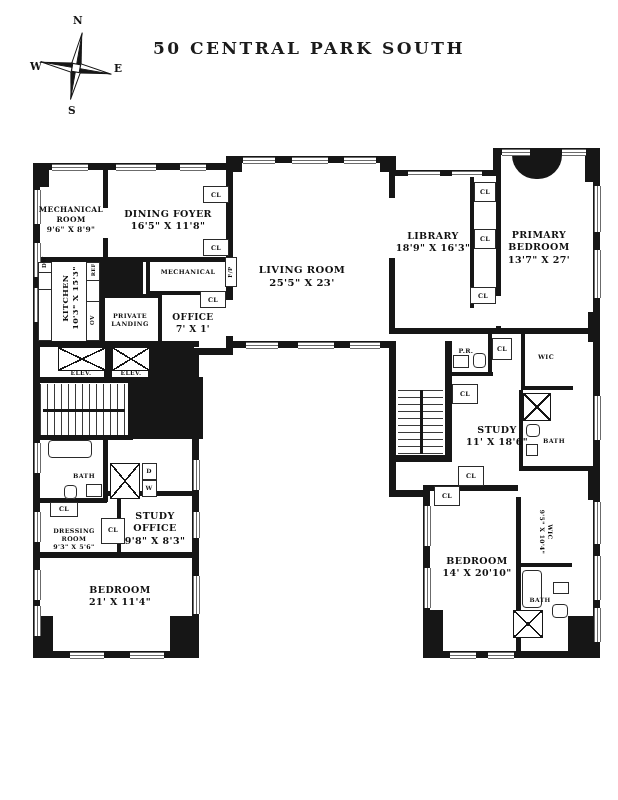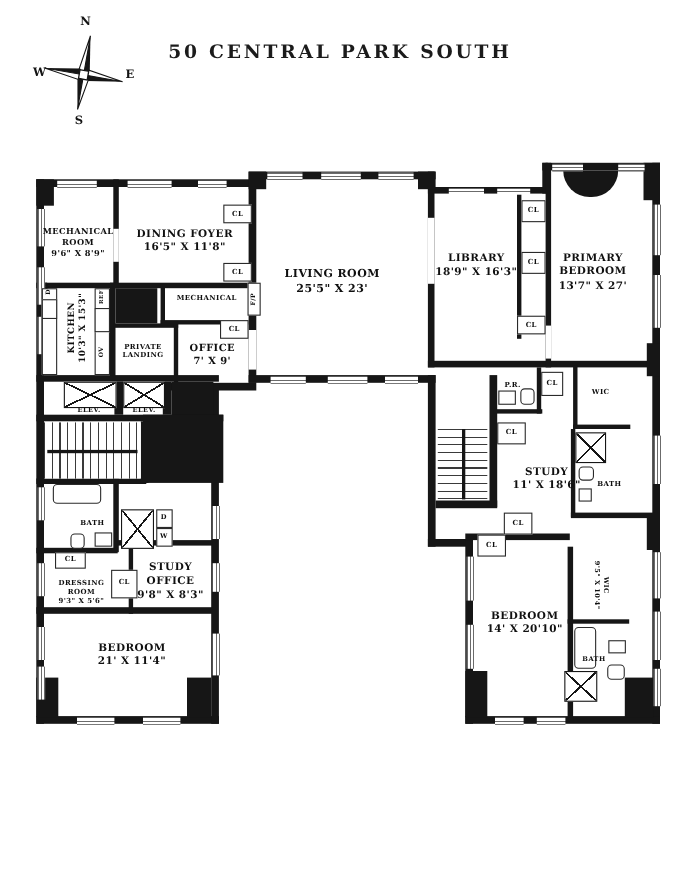--- a/index.html
+++ b/index.html
@@ -223,23 +223,23 @@
     </div>
     <div class="lbl" style="left:188px;top:272px;font-size:6.3px">
       <div>MECHANICAL</div>
     </div>
     <div class="lbl" style="left:130px;top:320px;font-size:6.3px">
       <div>PRIVATE</div>
         <div>LANDING</div>
     </div>
     <div class="lbl" style="left:193px;top:324px;font-size:9px">
       <div>OFFICE</div>
-        <div>7' X 9'</div>
-    </div>
-    <div class="lbl" style="left:302px;top:256px;font-size:10px">
+        <div>7' X 1'</div>
+    </div>
+    <div class="lbl" style="left:302px;top:276px;font-size:10px">
       <div>LIVING ROOM</div>
         <div>25'5" X 23'</div>
     </div>
     <div class="lbl" style="left:433px;top:242px;font-size:9.5px">
       <div>LIBRARY</div>
         <div>18'9" X 16'3"</div>
     </div>
     <div class="lbl" style="left:539px;top:248px;font-size:9.5px">
       <div>PRIMARY</div>
         <div>BEDROOM</div>

